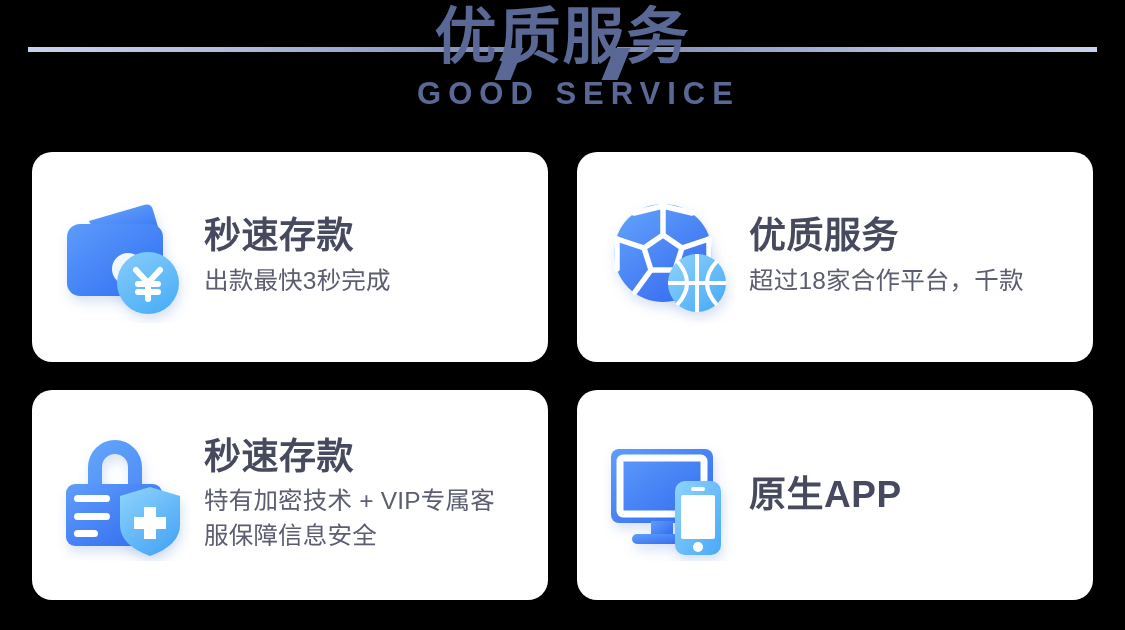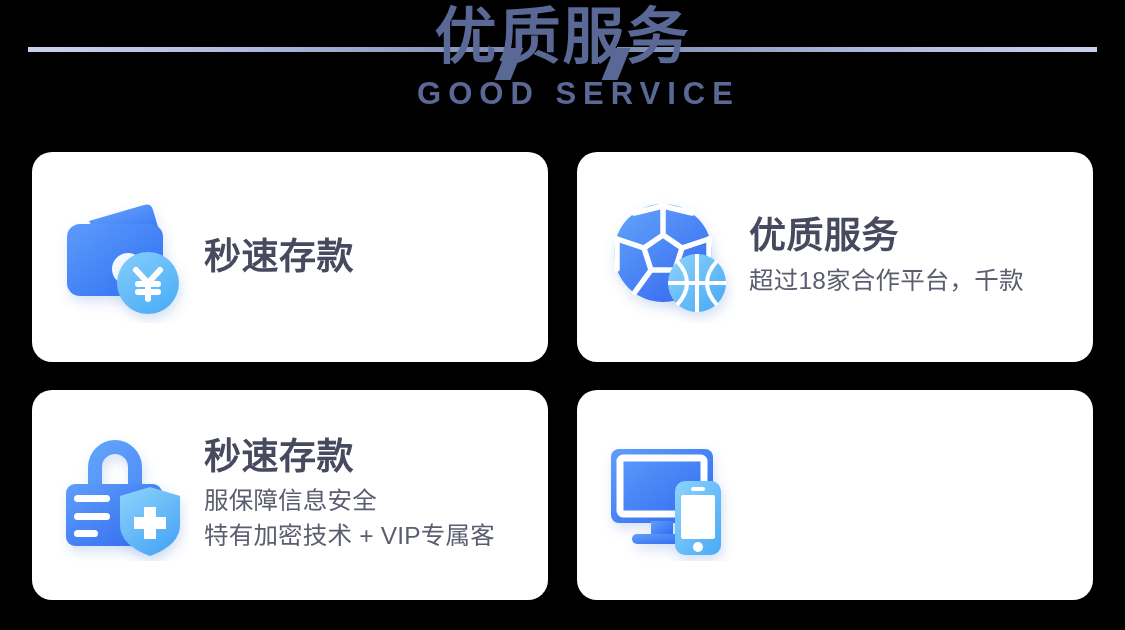--- a/index.html
+++ b/index.html
@@ -197,20 +197,23 @@
               <path d="M102 79 L90 92"></path>
               <path d="M90 92 L90 108"></path>
               <path d="M80 93 L100 93"></path>
               <path d="M80 101 L100 101"></path>
             </g>
           </g>
         </svg>
       </div>
       <div class="card-text">
         <div class="card-title">秒速存款</div>
+        <div class="card-desc">
+          <div>出款最快3秒完成</div>
+        </div>
       </div>
     </div>
 
     <div class="card">
       <div class="card-icon">
         <svg class="icon-svg" viewBox="0 0 132 132" xmlns="http://www.w3.org/2000/svg">
           <defs>
             <linearGradient id="sb" x1="0.1" y1="0" x2="0.9" y2="1">
               <stop offset="0%" stop-color="#62a3fb"></stop>
                 <stop offset="100%" stop-color="#3567ef"></stop>
@@ -288,22 +291,22 @@
           </g>
           <g filter="url(#lsd)">
             <path d="M92 58 L122 67 L122 96 Q122 116 92 127 Q62 116 62 96 L62 67 Z" fill="url(#lsh2)"></path>
             <path d="M86 78 L98 78 L98 88 L108 88 L108 100 L98 100 L98 110 L86 110 L86 100 L76 100 L76 88 L86 88 Z" fill="#ffffff"></path>
           </g>
         </svg>
       </div>
       <div class="card-text">
         <div class="card-title">秒速存款</div>
         <div class="card-desc">
+          <div>特有加密技术 + VIP专属客</div>
           <div>服保障信息安全</div>
-          <div>特有加密技术 + VIP专属客</div>
         </div>
       </div>
     </div>
 
     <div class="card">
       <div class="card-icon">
         <svg class="icon-svg" viewBox="0 0 132 132" xmlns="http://www.w3.org/2000/svg">
           <defs>
             <linearGradient id="mb" x1="0" y1="0" x2="1" y2="1">
               <stop offset="0%" stop-color="#5f9efb"></stop>
@@ -325,17 +328,18 @@
           </g>
           <g filter="url(#msd)">
             <rect x="72" y="52" width="46" height="74" rx="10" fill="url(#pb)"></rect>
             <rect x="78" y="66" width="34" height="44" rx="2" fill="#ffffff"></rect>
             <rect x="88" y="58" width="14" height="4" rx="2" fill="#ffffff"></rect>
             <circle cx="95" cy="118" r="5" fill="#ffffff"></circle>
           </g>
         </svg>
       </div>
       <div class="card-text">
+        <div class="card-title">原生APP</div>
       </div>
     </div>
 
   </div>
 </div>
 
 </body></html>

